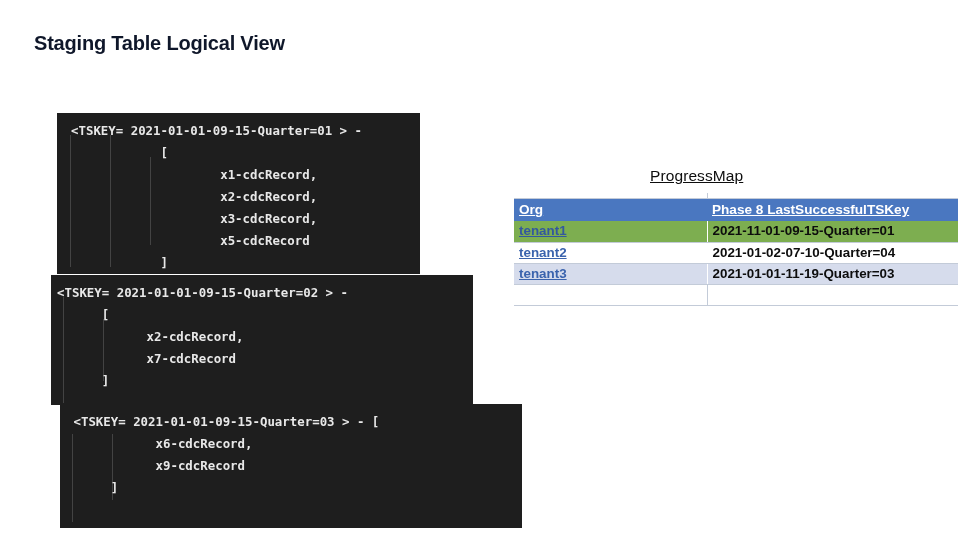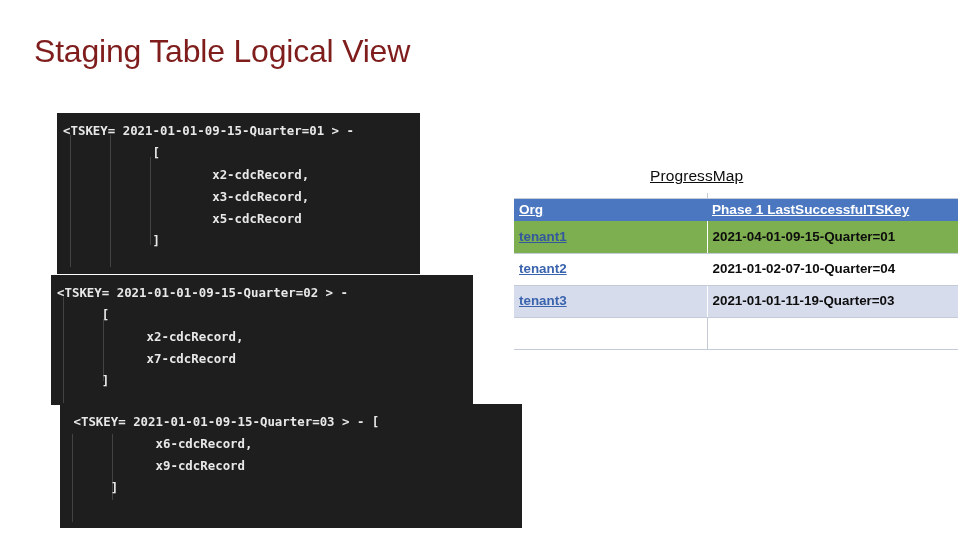--- a/index.html
+++ b/index.html
@@ -16,25 +16,25 @@
     font-family: "Liberation Sans", sans-serif;
     color: #000000;
   }
 
   
   #slide-title {
     position: absolute;
     left: 34px;
     top: 30px;
     width: 420px;
-    font-size: 32px;
+    font-size: 20px;
     line-height: 1.33;
-    font-weight: 400;
+    font-weight: 700;
     letter-spacing: -0.2px;
-    color: #7f1d1d;
+    color: #0f172a;
     white-space: pre-line;
   }
 
   
   .code-panel {
     position: absolute;
     background: #1e1e1e;
     color: #e8e8e8;
     font-family: "DejaVu Sans Mono", "Liberation Mono", monospace;
     font-size: 12.4px;
@@ -49,21 +49,21 @@
     height: 22px;
   }
   
   .guide {
     position: absolute;
     width: 1px;
     background: #4a4a4a;
     opacity: .85;
   }
 
-  #panel-q1 { left: 57px;  top: 113px; width: 363px; height: 161px; padding: 7px 0 0 6px; }
+  #panel-q1 { left: 57px;  top: 113px; width: 363px; height: 161px; padding: 7px 0 0 14px; }
   #panel-q2 { left: 51px;  top: 275px; width: 422px; height: 130px; padding: 7px 0 0 6px; }
   #panel-q3 { left: 60px;  top: 404px; width: 462px; height: 124px; padding: 7px 0 6px 6px; }
 
   
   #progressmap-caption {
     position: absolute;
     left: 650px;
     top: 167px;
     font-size: 15.5px;
     font-weight: 400;
@@ -82,21 +82,21 @@
     font-size: 13.4px;
   }
   #progressmap-table col.c-org  { width: 193px; }
   #progressmap-table col.c-key  { width: 251px; }
 
   #progressmap-table th,
   #progressmap-table td {
     padding: 2px 0 3px 5px;
     text-align: left;
     vertical-align: middle;
-    height: 32px;
+    height: 21px;
     box-sizing: border-box;
     overflow: hidden;
     white-space: nowrap;
   }
   #progressmap-table thead th {
     background: #4a77c0;
     color: #ffffff;
     font-weight: 700;
     font-size: 13.6px;
     height: 22px;
@@ -144,20 +144,21 @@
 <body>
 
 <div id="slide-title">Staging Table Logical View</div>
 
 <div class="code-panel" id="panel-q1">
   <div class="guide" style="left:13px;  top:22px;  height:132px;"></div>
   <div class="guide" style="left:53px;  top:22px;  height:132px;"></div>
   <div class="guide" style="left:93px;  top:44px;  height:88px;"></div>
   <div class="code-line">&lt;TSKEY= 2021-01-01-09-15-Quarter=01 &gt; -</div>
   <div class="code-line">            [</div>
+  <div class="code-line">                    x1-cdcRecord,</div>
   <div class="code-line">                    x2-cdcRecord,</div>
   <div class="code-line">                    x3-cdcRecord,</div>
   <div class="code-line">                    x5-cdcRecord</div>
   <div class="code-line">            ]</div>
 </div>
 
 <div class="code-panel" id="panel-q2">
   <div class="guide" style="left:12px; top:22px; height:106px;"></div>
   <div class="guide" style="left:52px; top:44px; height:62px;"></div>
   <div class="code-line">&lt;TSKEY= 2021-01-01-09-15-Quarter=02 &gt; -</div>
@@ -182,27 +183,27 @@
 <div id="table-col-tick"></div>
 
 <table id="progressmap-table">
   <colgroup>
     <col class="c-org">
       <col class="c-key">
   </colgroup>
   <thead>
     <tr>
       <th>Org</th>
-      <th>Phase 1 LastSuccessfulTSKey</th>
+      <th>Phase 8 LastSuccessfulTSKey</th>
     </tr>
   </thead>
   <tbody>
     <tr class="row-green">
       <td><span class="tenant-link">tenant1</span></td>
-      <td>2021-04-01-09-15-Quarter=01</td>
+      <td>2021-11-01-09-15-Quarter=01</td>
     </tr>
     <tr class="row-white">
       <td><span class="tenant-link">tenant2</span></td>
       <td>2021-01-02-07-10-Quarter=04</td>
     </tr>
     <tr class="row-blue">
       <td><span class="tenant-link">tenant3</span></td>
       <td>2021-01-01-11-19-Quarter=03</td>
     </tr>
     <tr class="row-empty">

